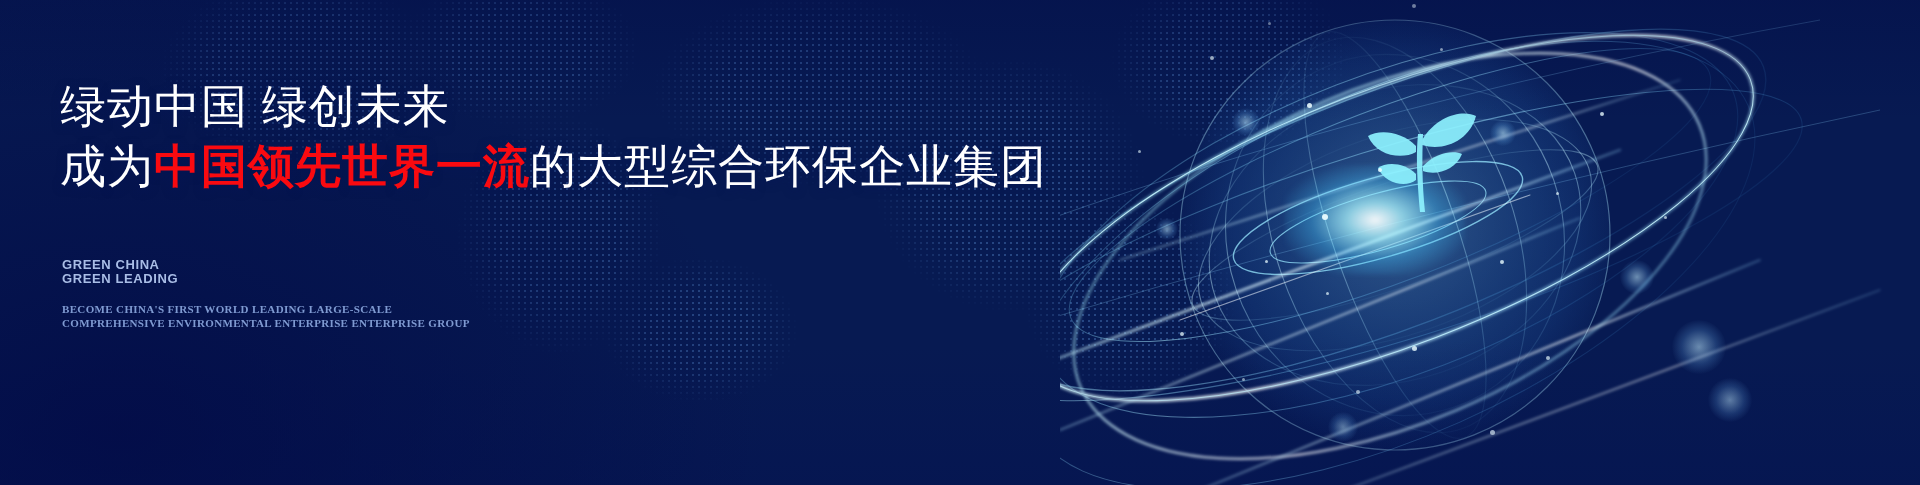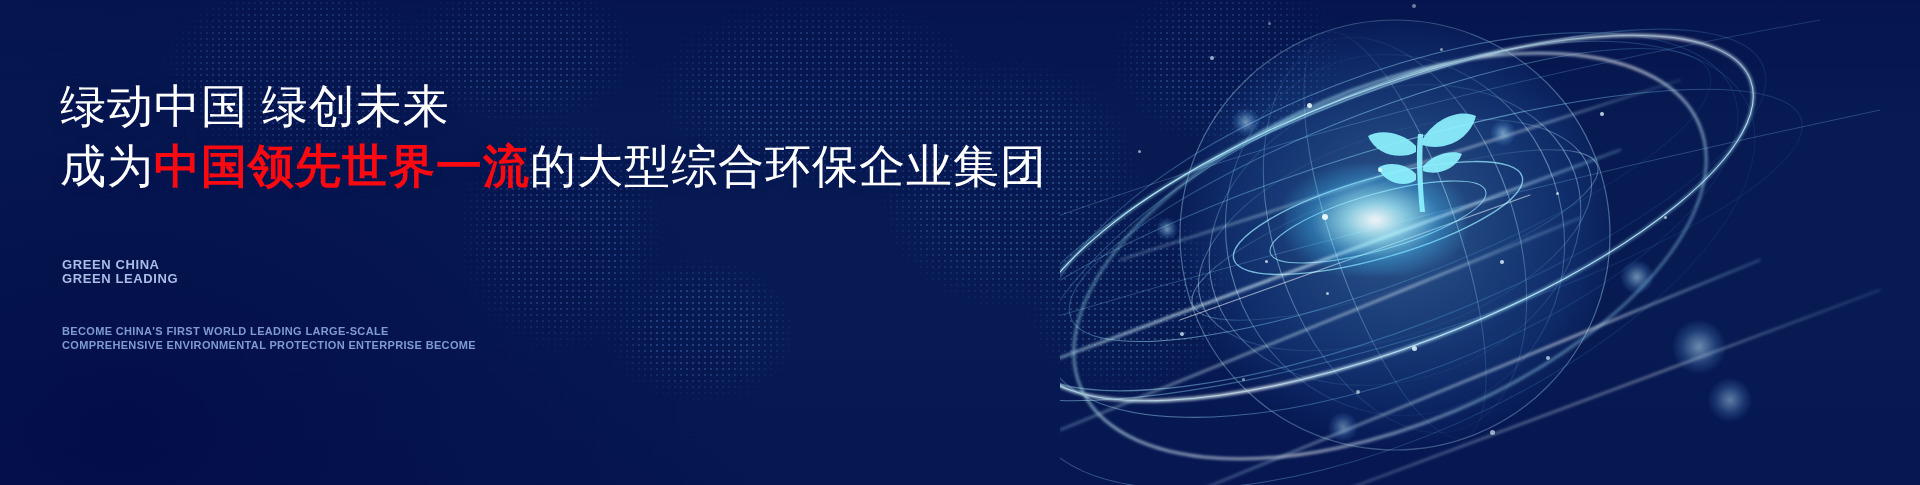--- a/index.html
+++ b/index.html
@@ -88,24 +88,25 @@
   .h-line.l2{ margin-top:4px; }
   .hl-red{ color:#fa0a10; font-weight:700; }
   .hl-white{ color:#ffffff; }
 
   .slogan-en{
     position:absolute; left:2px; top:258px;
     font-size:13px; line-height:14px; font-weight:700; letter-spacing:.6px;
     color:#a9bde6;
   }
   .tagline-en{
-    position:absolute; left:2px; top:324px;
+    position:absolute; left:2px; top:302px;
     font-size:11px; line-height:14px; font-weight:700; letter-spacing:.35px;
     color:#8aa6dd;
     opacity:.92;
+    font-family:Liberation Serif, serif;
   }
 </style>
 </head>
 <body>
 
 <div class="banner">
 
   <div class="dotmap"></div>
 
   <div class="globe-wrap">
@@ -250,17 +251,17 @@
       <div class="h-line l2"><span class="hl-white">成为</span><span class="hl-red">中国领先世界一流</span><span class="hl-white">的大型综合环保企业集团</span></div>
     </div>
 
     <div class="slogan-en">
       <div>GREEN CHINA</div>
       <div>GREEN LEADING</div>
     </div>
 
     <div class="tagline-en">
       <div>BECOME CHINA'S FIRST WORLD LEADING LARGE-SCALE</div>
-      <div>COMPREHENSIVE ENVIRONMENTAL PROTECTION ENTERPRISE BECOME</div>
+      <div>COMPREHENSIVE ENVIRONMENTAL ENTERPRISE ENTERPRISE GROUP</div>
     </div>
 
   </div>
 </div>
 
 </body></html>

